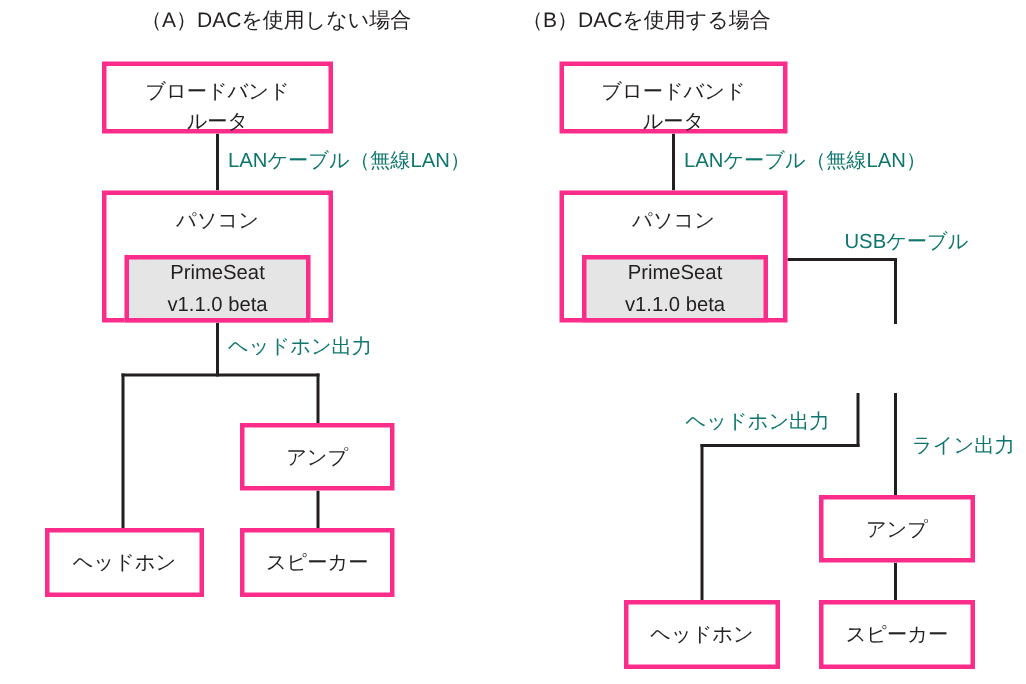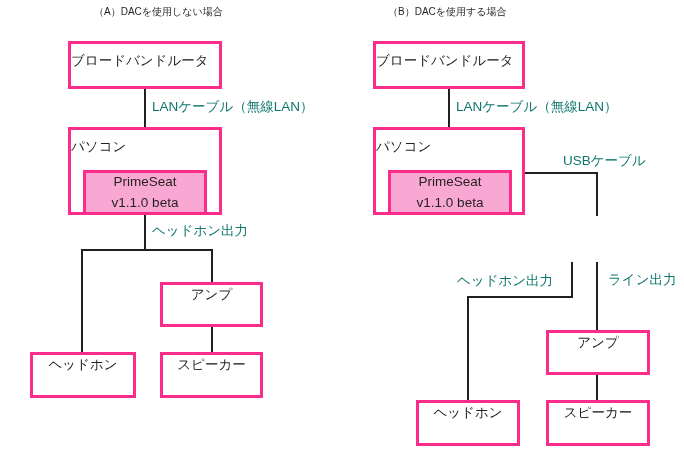--- a/index.html
+++ b/index.html
@@ -10,50 +10,50 @@
   #canvas {
     position: relative;
     width: 684px;
     height: 456px;
     background: #ffffff;
     font-family: "Liberation Sans", "DejaVu Sans", sans-serif;
     overflow: hidden;
   }
   .panel-title {
     position: absolute;
-    font-size: 10px;
+    font-size: 14px;
     color: #231f20;
     white-space: nowrap;
     letter-spacing: 0px;
   }
   .node {
     position: absolute;
     box-sizing: border-box;
     border: 3px solid #fc2d8a;
     background: #ffffff;
     display: flex;
-    flex-direction: row;
-    align-items: flex-start;
+    flex-direction: column;
+    align-items: center;
     justify-content: center;
     color: #231f20;
     font-size: 13.5px;
     line-height: 1.45;
     text-align: center;
     z-index: 3;
   }
   .node.top-label {
     justify-content: flex-start;
     padding-top: 7px;
   }
   .node .line2 { display: block; }
   .node-inner {
     position: absolute;
     box-sizing: border-box;
     border: 3px solid #fc2d8a;
-    background: #f9a8d4;
+    background: #e5e5e5;
     display: flex;
     flex-direction: column;
     align-items: center;
     justify-content: center;
     color: #231f20;
     font-size: 13.5px;
     line-height: 1.5;
     text-align: center;
     z-index: 4;
   }
@@ -108,21 +108,21 @@
 
   <div class="wire wire-v" style="left:211px; top:327px; height:25px;"></div>
 
   <div class="node" style="left:30px; top:352px; width:106px; height:46px;">
     <span>ヘッドホン</span>
   </div>
   <div class="node" style="left:160px; top:352px; width:103px; height:46px;">
     <span>スピーカー</span>
   </div>
 
-  <div class="panel-title" style="left:388px; top:5px;">（B）DACを使用する場合</div>
+  <div class="panel-title" style="left:348px; top:5px;">（B）DACを使用する場合</div>
 
   <div class="node top-label" style="left:373px; top:41px; width:152px; height:48px;">
     <span class="line1">ブロードバンド</span>
     <span class="line2">ルータ</span>
   </div>
 
   <div class="wire wire-v" style="left:448px; top:89px; height:38px;"></div>
   <div class="edge-label" style="left:456px; top:98px;">LANケーブル（無線LAN）</div>
 
   <div class="node top-label" style="left:373px; top:127px; width:152px; height:88px;">
@@ -136,21 +136,21 @@
   <div class="edge-label" style="left:525px; top:152px;margin-left:38px;">USBケーブル</div>
   <div class="wire wire-h" style="left:523px; top:172px; width:75px;"></div>
   <div class="wire wire-v" style="left:596px; top:172px; height:44px;"></div>
 
 
   <div class="edge-label" style="left:457px; top:272px;">ヘッドホン出力</div>
   <div class="wire wire-v" style="left:571px; top:262px; height:36px;"></div>
   <div class="wire wire-h" style="left:467px; top:296px; width:106px;"></div>
   <div class="wire wire-v" style="left:467px; top:296px; height:104px;"></div>
 
-  <div class="edge-label" style="left:608px; top:271px;">ライン出力</div>
+  <div class="edge-label" style="left:608px; top:288px;">ライン出力</div>
   <div class="wire wire-v" style="left:596px; top:262px; height:68px;"></div>
 
   <div class="node" style="left:546px; top:330px; width:104px; height:45px;">
     <span>アンプ</span>
   </div>
 
   <div class="wire wire-v" style="left:596px; top:375px; height:25px;"></div>
 
   <div class="node" style="left:416px; top:400px; width:104px; height:46px;">
     <span>ヘッドホン</span>

